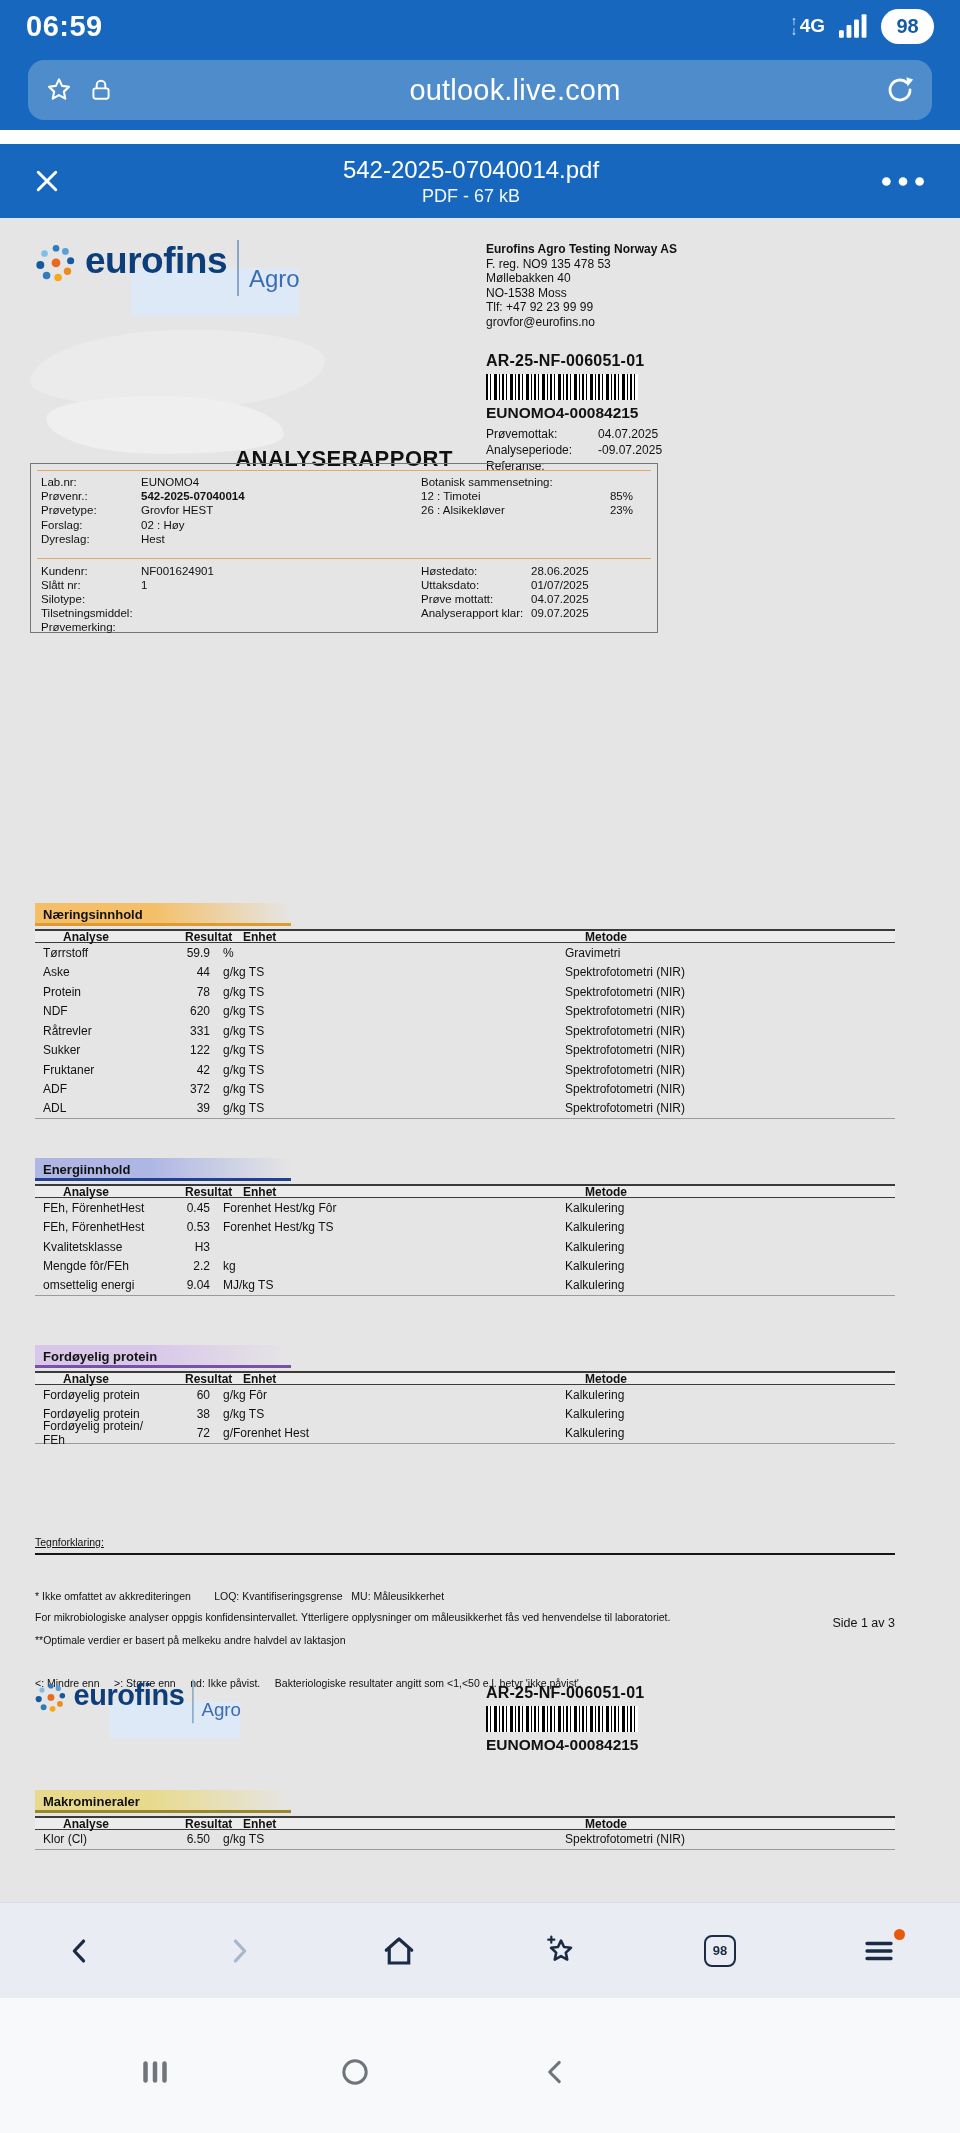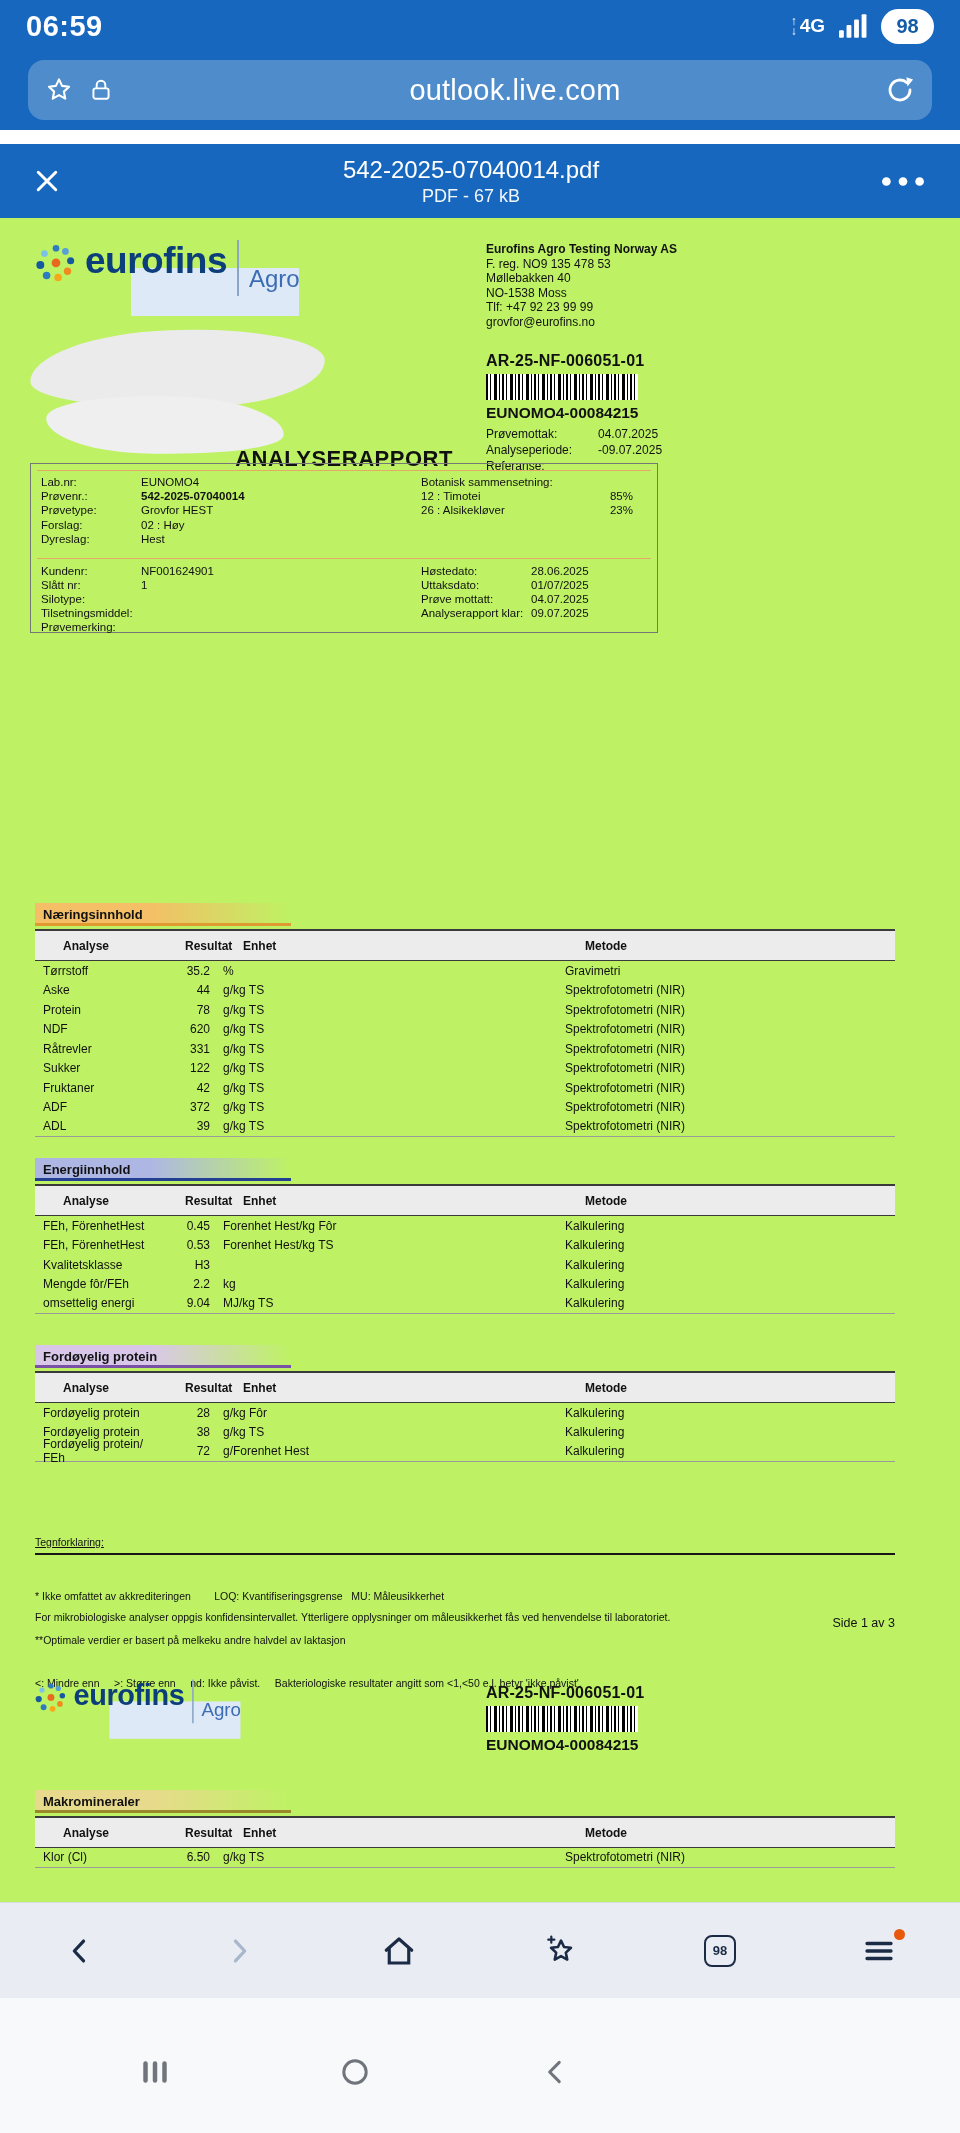--- a/index.html
+++ b/index.html
@@ -28,21 +28,21 @@
   
   .pdf-header { position:absolute; top:144px; left:0; width:960px; height:74px; color:#fff;
     display:flex; align-items:center; }
   .ph-close { margin-left:32px; display:flex; }
   .ph-titlebox { flex:1; text-align:center; line-height:1.25; }
   .ph-title { font-size:24px; }
   .ph-sub { font-size:18px; opacity:.95; }
   .ph-more { margin-right:34px; display:flex; }
 
   
-  .pdf-content { position:absolute; top:218px; left:0; width:960px; height:1684px; background:#bef264; color:#111; }
+  .pdf-content { position:absolute; top:218px; left:0; width:960px; height:1684px; background:#e5e5e5; color:#111; }
 
   .logo { position:absolute; display:flex; align-items:flex-start; }
   .logo-tint { position:absolute; left:98px; top:30px; width:168px; height:48px; background:#dde9f6; }
   .logo-dots { position:relative; margin-top:4px; }
   .logo-brand { position:relative; font-size:37px; font-weight:bold; letter-spacing:-.5px; line-height:46px; margin-left:6px; }
   .logo-bar { position:relative; width:2px; height:56px; background:#8aa6c4; margin:2px 10px 0 10px; }
   .logo-sub { position:relative; font-size:24px; margin-top:27px; }
   .logo2 { transform:scale(.78); transform-origin:0 0; }
 
   .company { position:absolute; left:486px; top:24px; font-size:12px; line-height:14.5px; }
@@ -78,21 +78,21 @@
   .ib-bot { display:flex; justify-content:space-between; }
   .ib-g2l { position:absolute; left:10px; top:100px; line-height:14px; }
   .ib-g2r { position:absolute; left:390px; top:100px; line-height:14px; }
   .ib-g2r .ib-lbl { width:110px; flex:0 0 110px; }
 
   .section { position:absolute; left:35px; width:860px; }
   .sec-band { width:256px; height:23px; line-height:23px; font-size:13px; font-weight:bold; padding-left:8px;
     background:linear-gradient(90deg, var(--band) 0%, var(--band) 45%, rgba(255,255,255,0) 100%);
     border-bottom:3px solid var(--rule); }
   .ptable { margin-top:3px; font-size:12px; }
-  .thead { display:flex; align-items:center; height:32px; background:#ececec; font-weight:bold;
+  .thead { display:flex; align-items:center; height:14px; background:#ececec; font-weight:bold;
     border-top:2px solid #3a3a3a; border-bottom:1px solid #3a3a3a;padding-left:20px; }
   .trow { display:flex; align-items:center; height:19.5px; }
   .tbody .trow:last-child { border-bottom:1px solid #9a9a9a; }
   .cc1 { width:130px; flex:0 0 130px; padding-left:8px; }
   .cc2 { width:55px; flex:0 0 55px; text-align:right; padding-right:10px; }
   .cc3 { width:345px; flex:0 0 345px; padding-left:3px; }
   .cc4 { flex:1; }
 
   .legend-h { position:absolute; left:35px; top:1318px; font-size:10.5px; text-decoration:underline; }
   .legend-rule { position:absolute; left:35px; top:1335px; width:860px; height:2px; background:#161616; }
@@ -326,21 +326,21 @@
       <div class="ptable">
         <div class="thead">
           <span class="cc1">Analyse</span>
           <span class="cc2">Resultat</span>
           <span class="cc3">Enhet</span>
           <span class="cc4">Metode</span>
         </div>
         <div class="tbody">
             <div class="trow">
             <span class="cc1">Tørrstoff</span>
-            <span class="cc2">35.2</span>
+            <span class="cc2">59.9</span>
             <span class="cc3">%</span>
             <span class="cc4">Gravimetri</span>
           </div>
             <div class="trow">
             <span class="cc1">Aske</span>
             <span class="cc2">44</span>
             <span class="cc3">g/kg TS</span>
             <span class="cc4">Spektrofotometri (NIR)</span>
           </div>
             <div class="trow">
@@ -442,21 +442,21 @@
       <div class="ptable">
         <div class="thead">
           <span class="cc1">Analyse</span>
           <span class="cc2">Resultat</span>
           <span class="cc3">Enhet</span>
           <span class="cc4">Metode</span>
         </div>
         <div class="tbody">
             <div class="trow">
             <span class="cc1">Fordøyelig protein</span>
-            <span class="cc2">28</span>
+            <span class="cc2">60</span>
             <span class="cc3">g/kg Fôr</span>
             <span class="cc4">Kalkulering</span>
           </div>
             <div class="trow">
             <span class="cc1">Fordøyelig protein</span>
             <span class="cc2">38</span>
             <span class="cc3">g/kg TS</span>
             <span class="cc4">Kalkulering</span>
           </div>
             <div class="trow">

